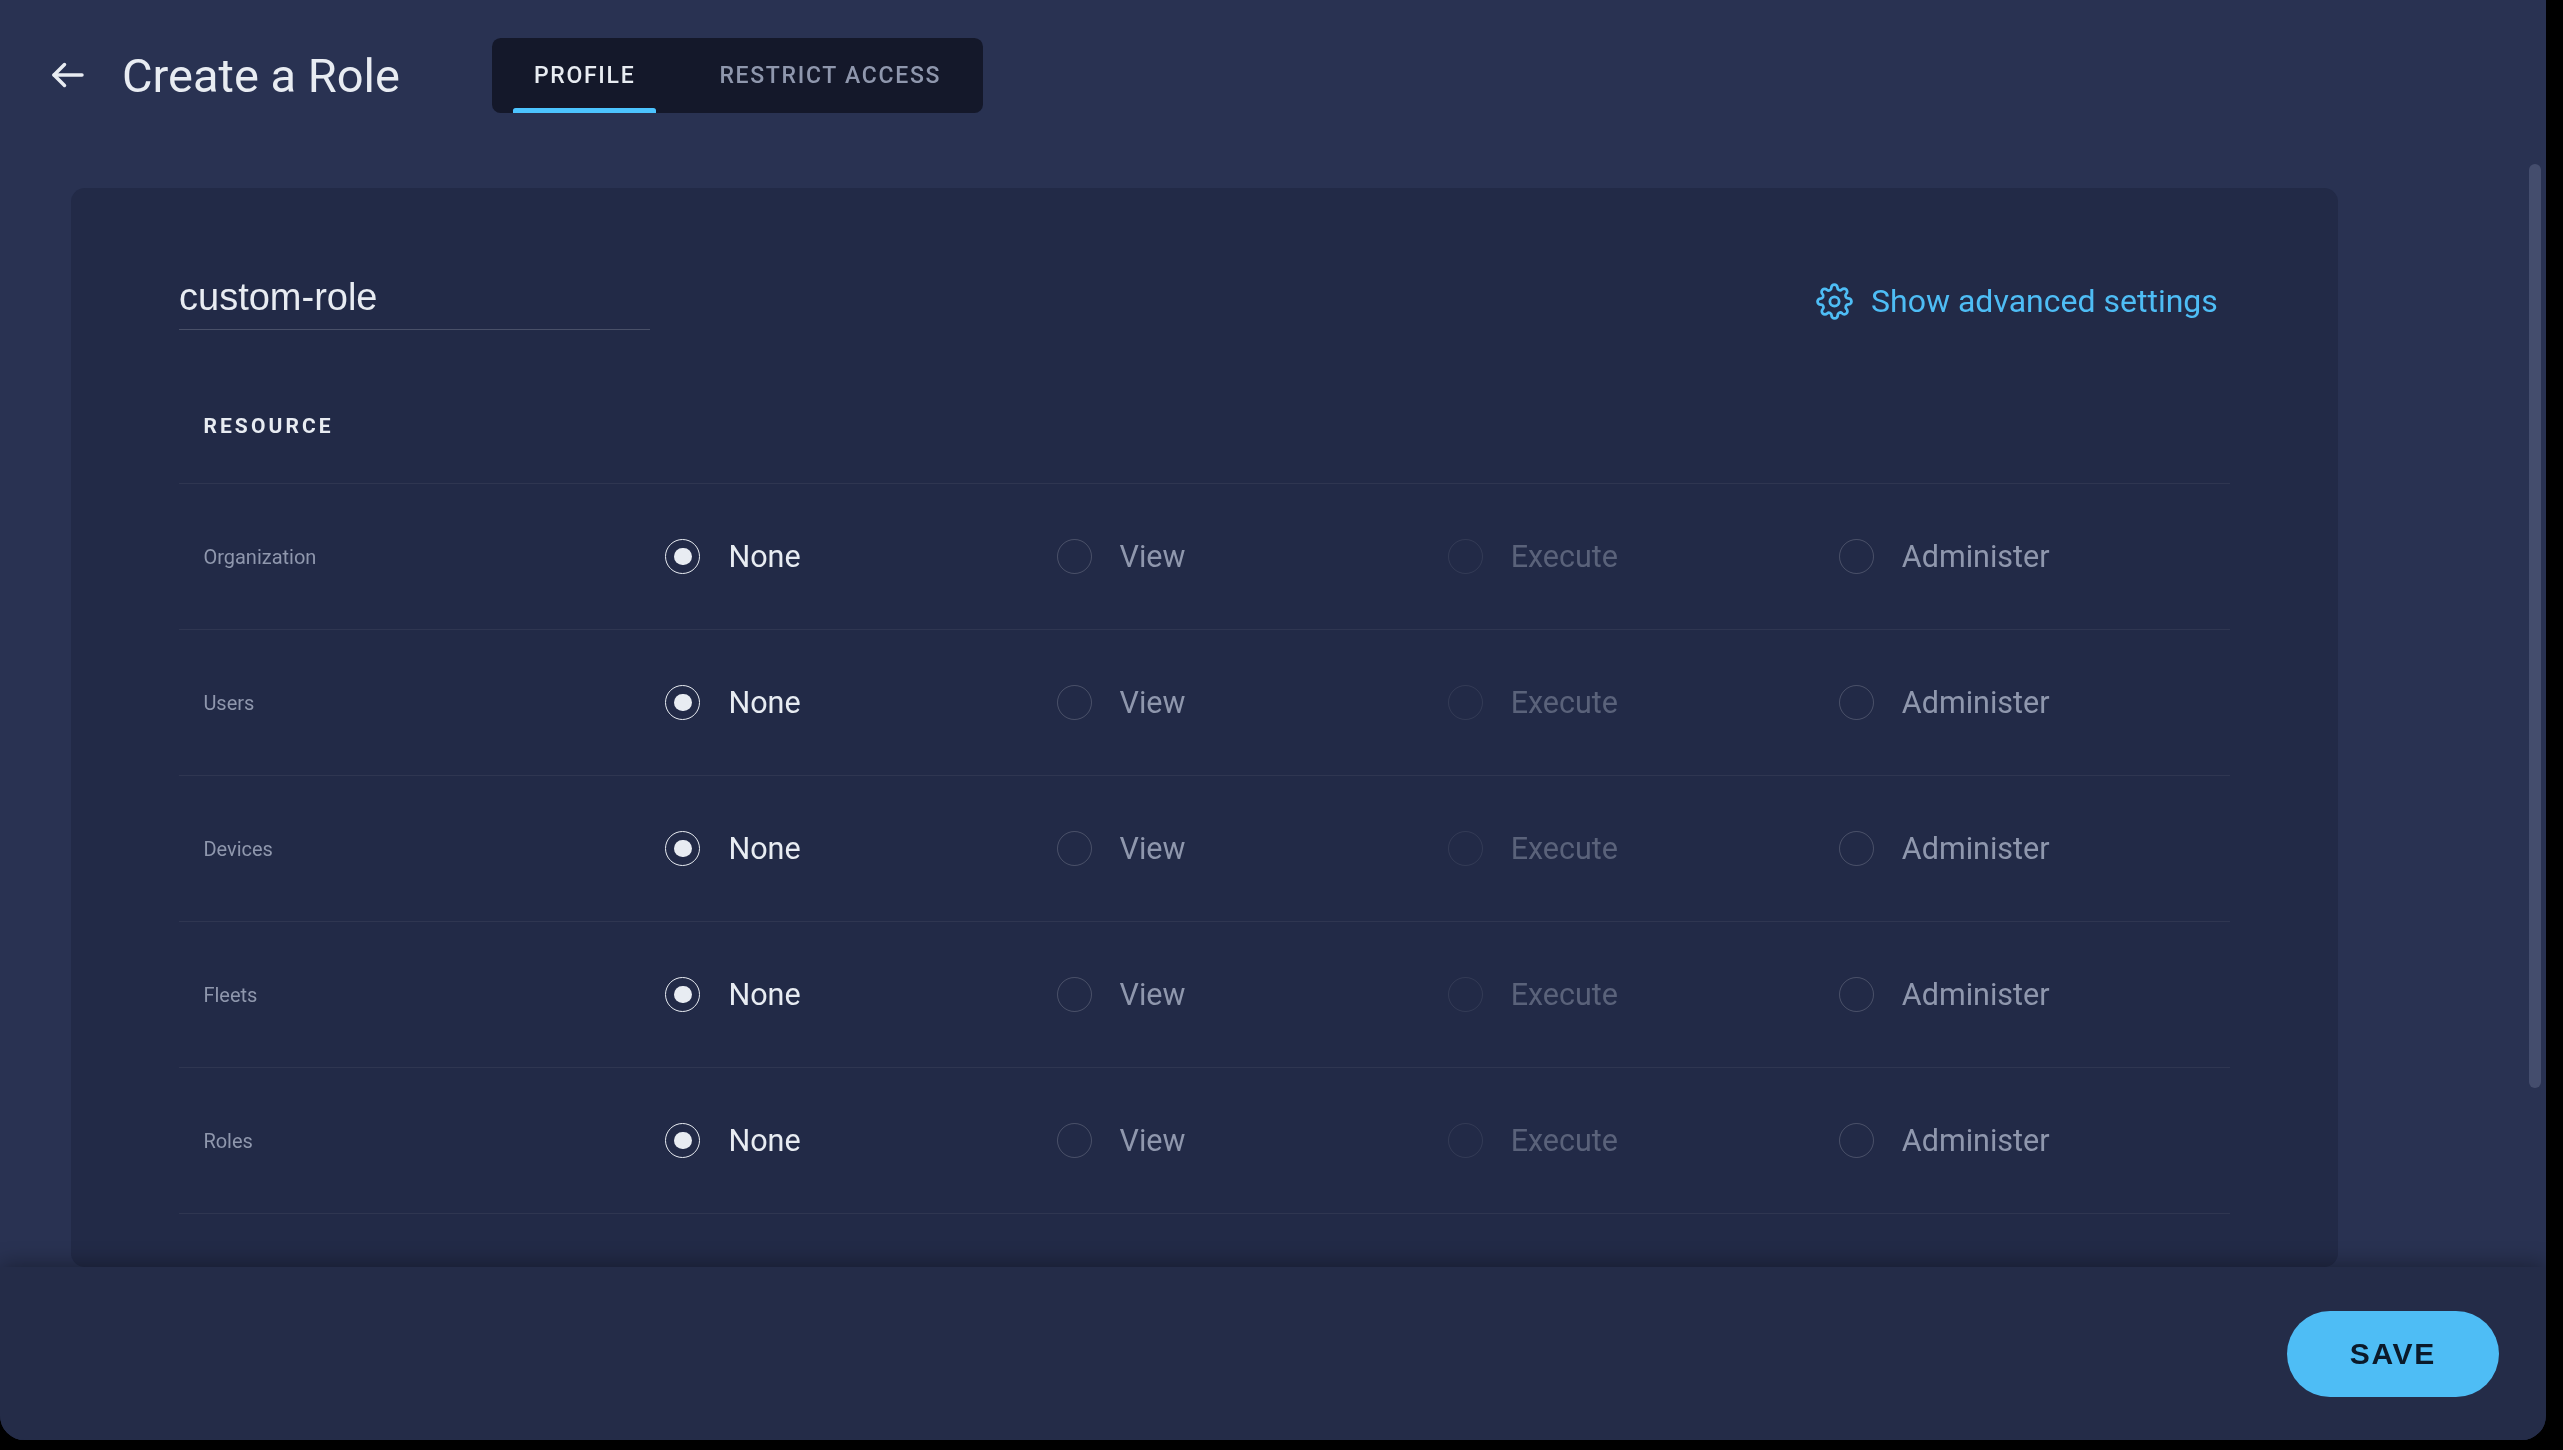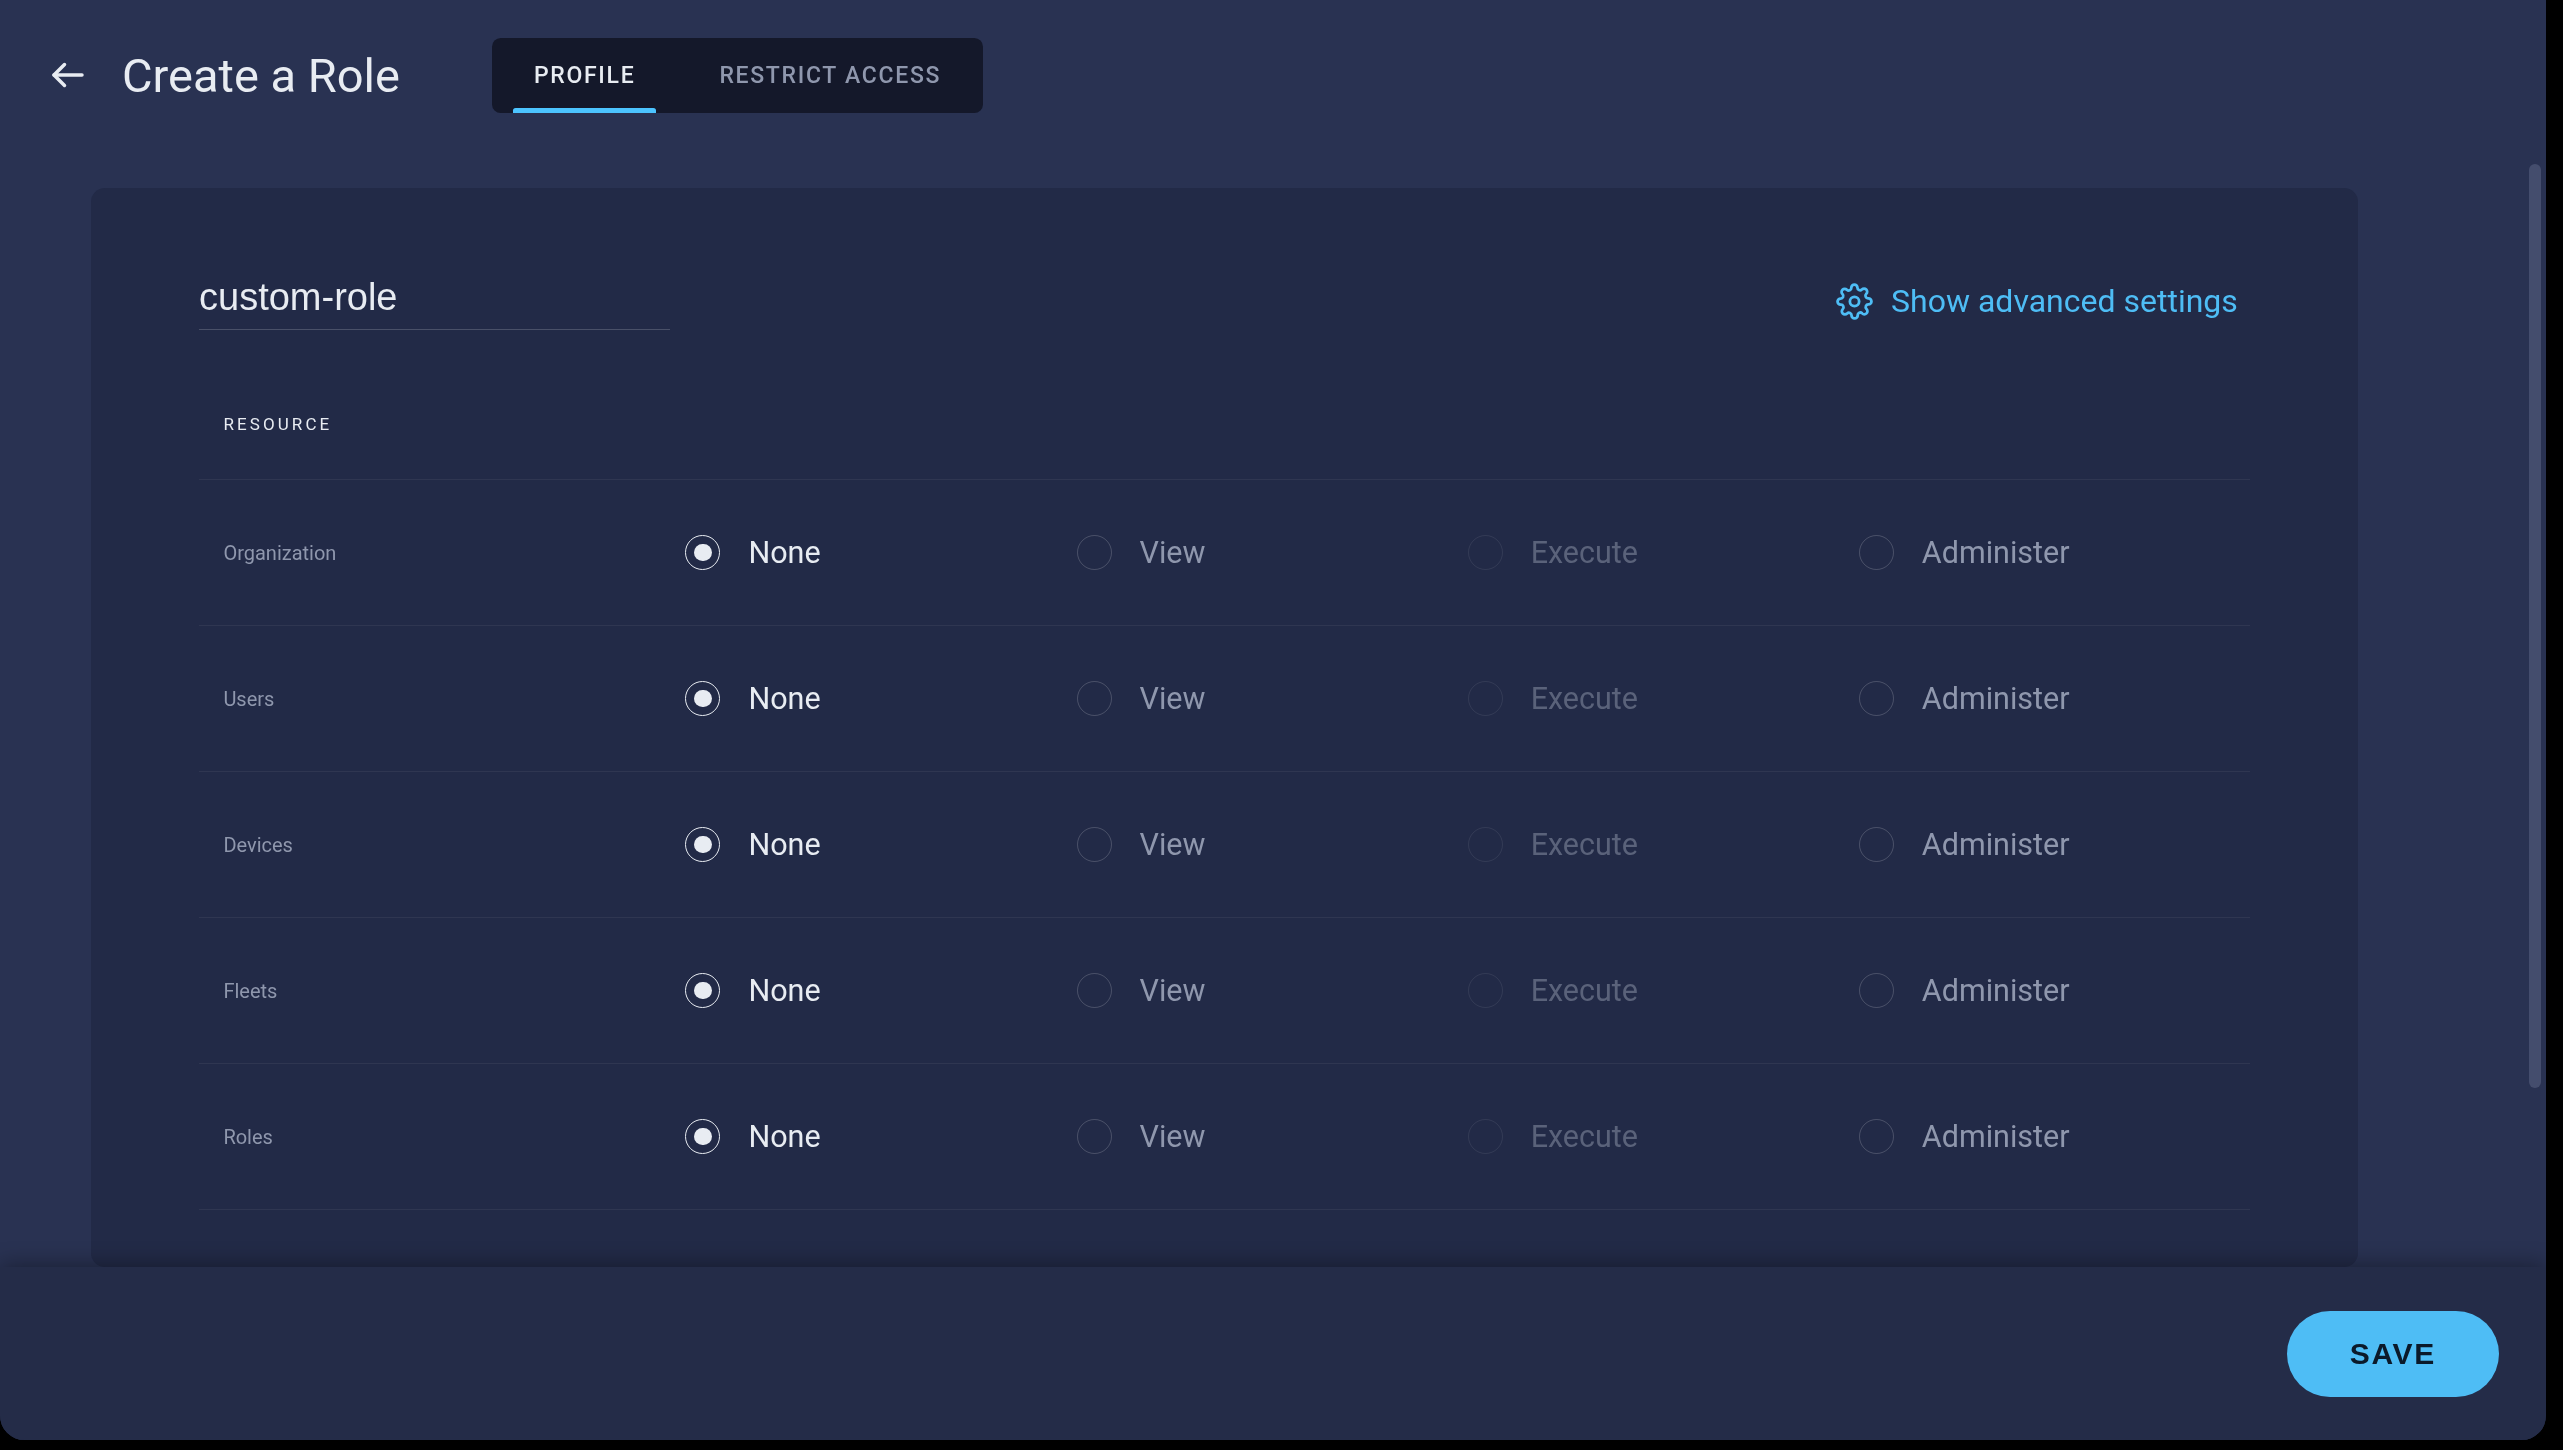--- a/index.html
+++ b/index.html
@@ -103,21 +103,21 @@
     right: 21px;
     bottom: 0;
     height: 4.4px;
     background: var(--accent);
     border-radius: 2.6px 2.6px 0 0;
   }
 
   
   .body {
     flex: 1;
-    padding: 38px 42px 0 91px;
+    padding: 38px 42px 0 71px;
     overflow: hidden;
     position: relative;
   }
 
   .card {
     background: var(--bg-card);
     border-radius: 14px;
     width: 2267px;
     height: 100%;
     padding: 84px 108px 0 108px;
@@ -159,23 +159,23 @@
   .perm-table {
     width: 100%;
   }
   .table-header {
     display: grid;
     grid-template-columns: 462px 1fr 1fr 1fr 1fr;
     padding: 0 0 45px 24.4px;
     border-bottom: 0.9px solid var(--divider);
   }
   .th-resource {
-    font-size: 17px;
+    font-size: 21px;
     letter-spacing: 3.1px;
-    font-weight: 400;
+    font-weight: 700;
     color: var(--text-primary);
   }
 
   .perm-row {
     display: grid;
     grid-template-columns: 462px 1fr 1fr 1fr 1fr;
     align-items: center;
     height: 146px;
     border-bottom: 0.9px solid var(--divider);
     padding-left: 24.4px;

